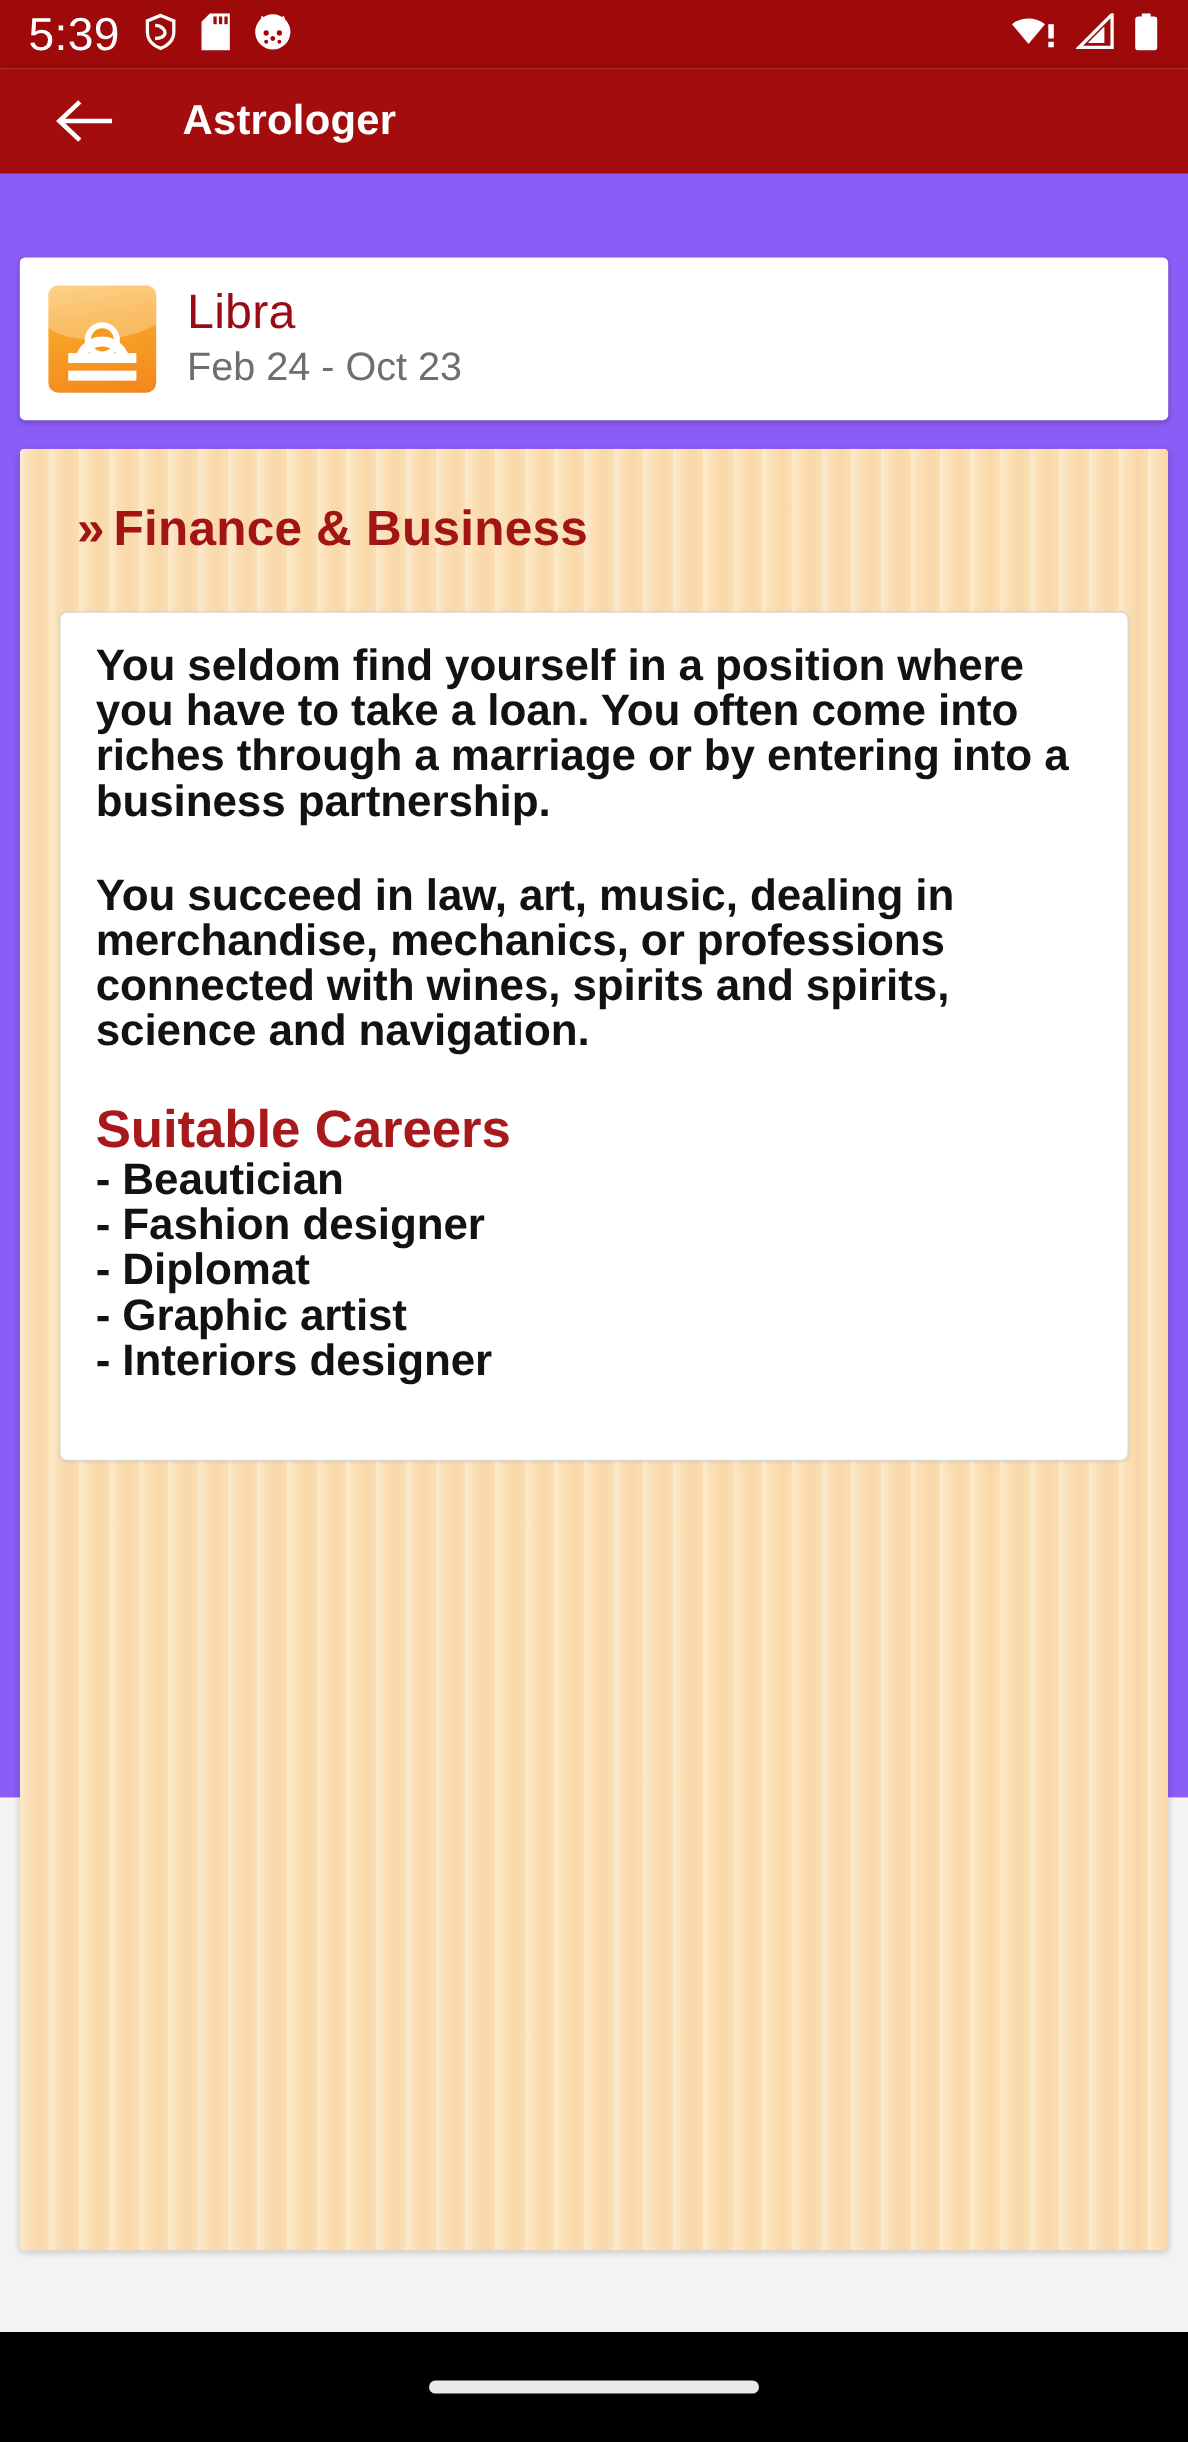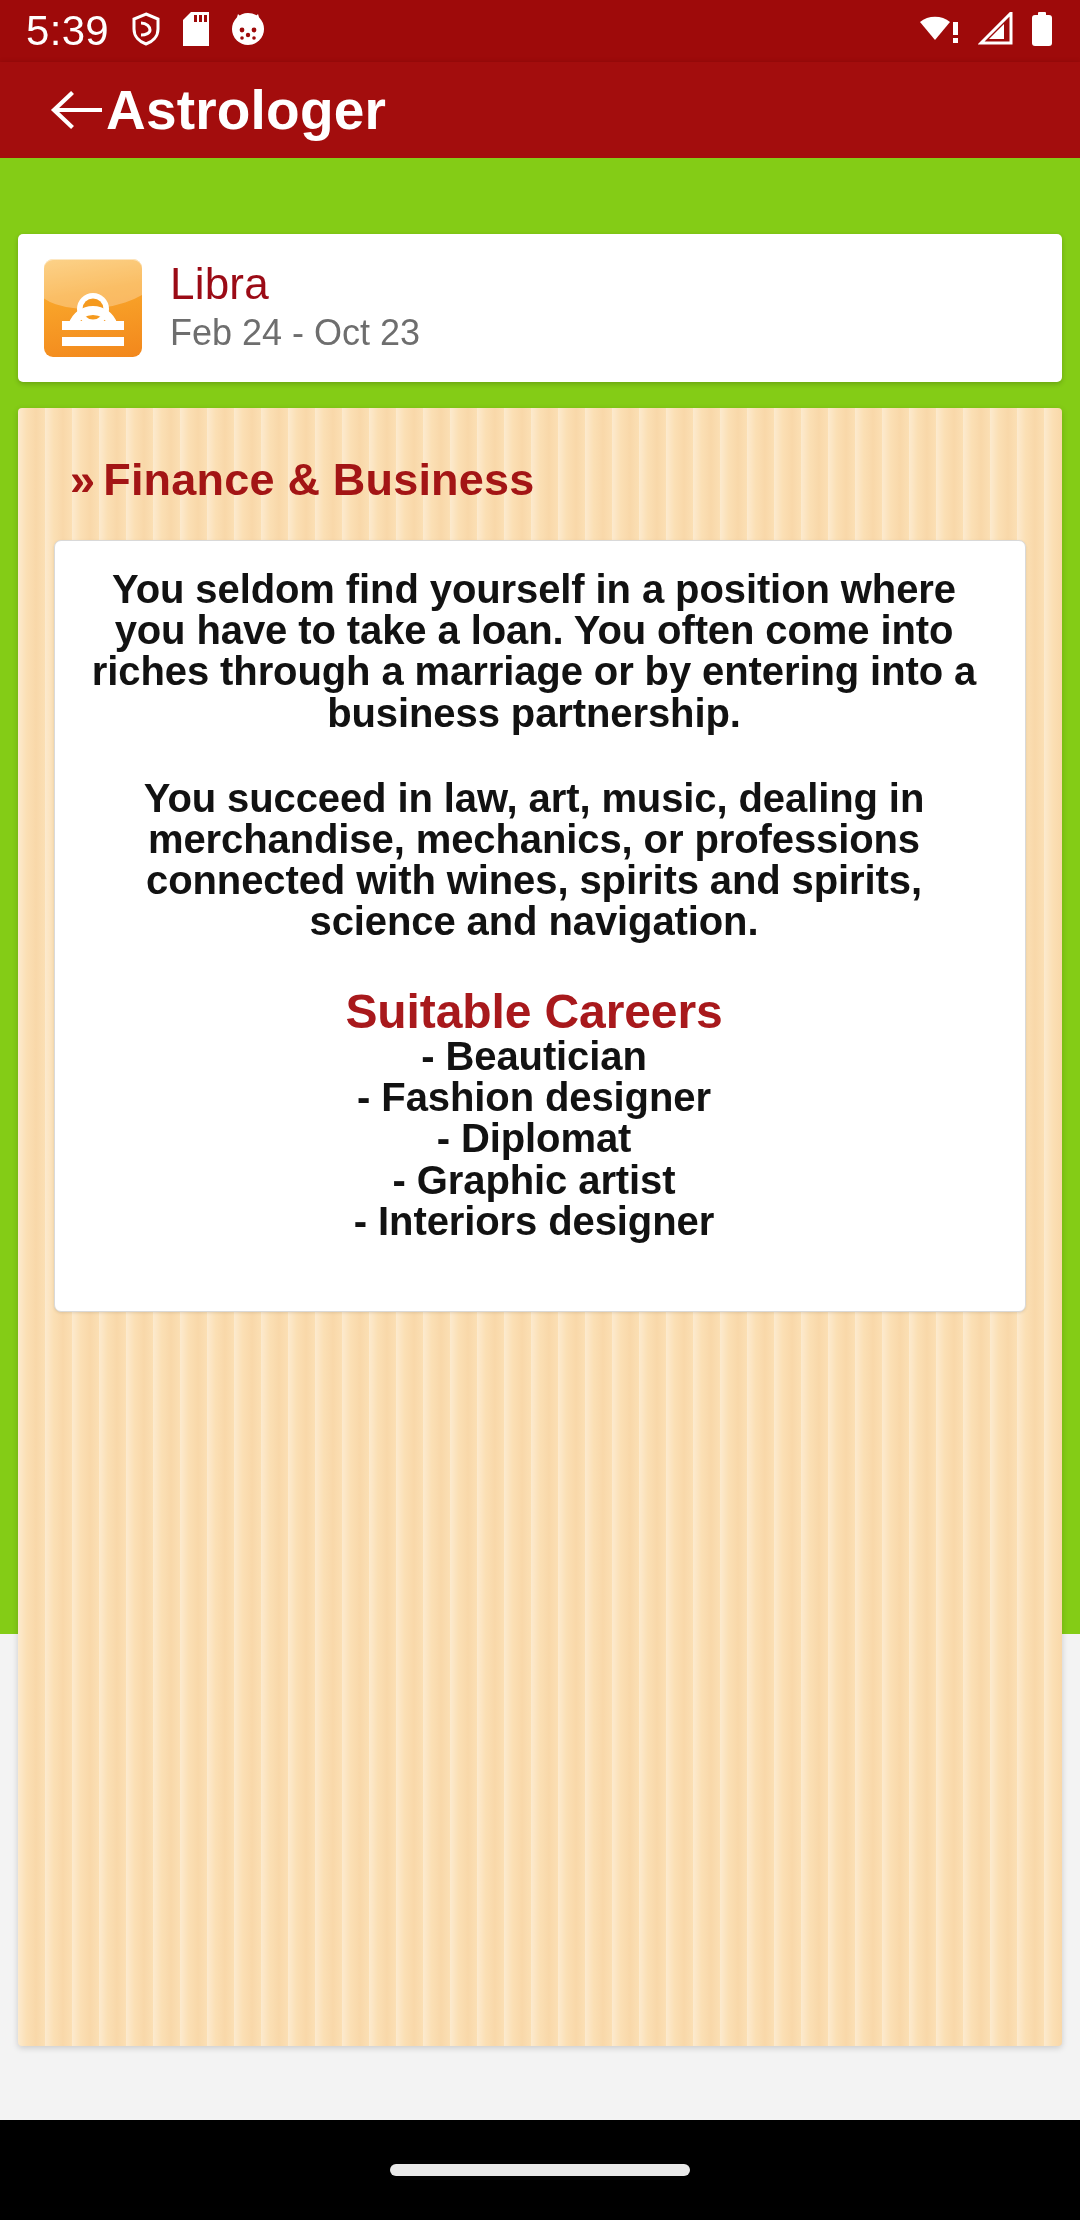--- a/index.html
+++ b/index.html
@@ -41,30 +41,31 @@
     padding-left:46px;
     box-shadow:0 2px 6px rgba(0,0,0,0.28);
   }
   .back-btn {
     width:60px; height:60px;
     display:flex; align-items:center; justify-content:center;
     cursor:pointer;
   }
   .appbar-title {
     color:#ffffff;
-    font-size:55px;
+    font-size:38px;
     font-weight:bold;
+    margin-left:60px;
     letter-spacing:0.2px;
   }
 
   
   .content {
     position:absolute; top:158px; left:0;
     width:1080px; height:1476px;
-    background:#84cc16;
+    background:#8b5cf6;
   }
 
   
   .sign-card {
     position:absolute; top:76px; left:18px;
     width:1044px; height:148px;
     background:#ffffff;
     border-radius:5px;
     box-shadow:0 2px 5px rgba(0,0,0,0.20);
     display:flex; align-items:center;
@@ -120,29 +121,28 @@
   .section-title {
     color:#a31515;
     font-size:45px;
     padding:46px 0 0 52px;
     letter-spacing:0.2px;
     white-space:nowrap;
   }
   .section-title .chev { margin-right:8px; }
 
   .text-card {
-    position:absolute; top:132px; left:36px;
+    position:absolute; top:148px; left:36px;
     width:972px; height:772px;
     background:#ffffff;
     border:1px solid #d9d9d9;
     border-radius:7px;
     box-shadow:0 1px 3px rgba(0,0,0,0.10);
     padding:28px 44px 0 32px;
     overflow:hidden;
-    text-align:center;
   }
   .para {
     font-family:"Liberation Sans Narrow","Liberation Sans", sans-serif;
     font-stretch:condensed;
     font-size:40px;
     line-height:1.03;
     color:#121212;
     margin-bottom:44px;
     letter-spacing:-0.1px;
   }

